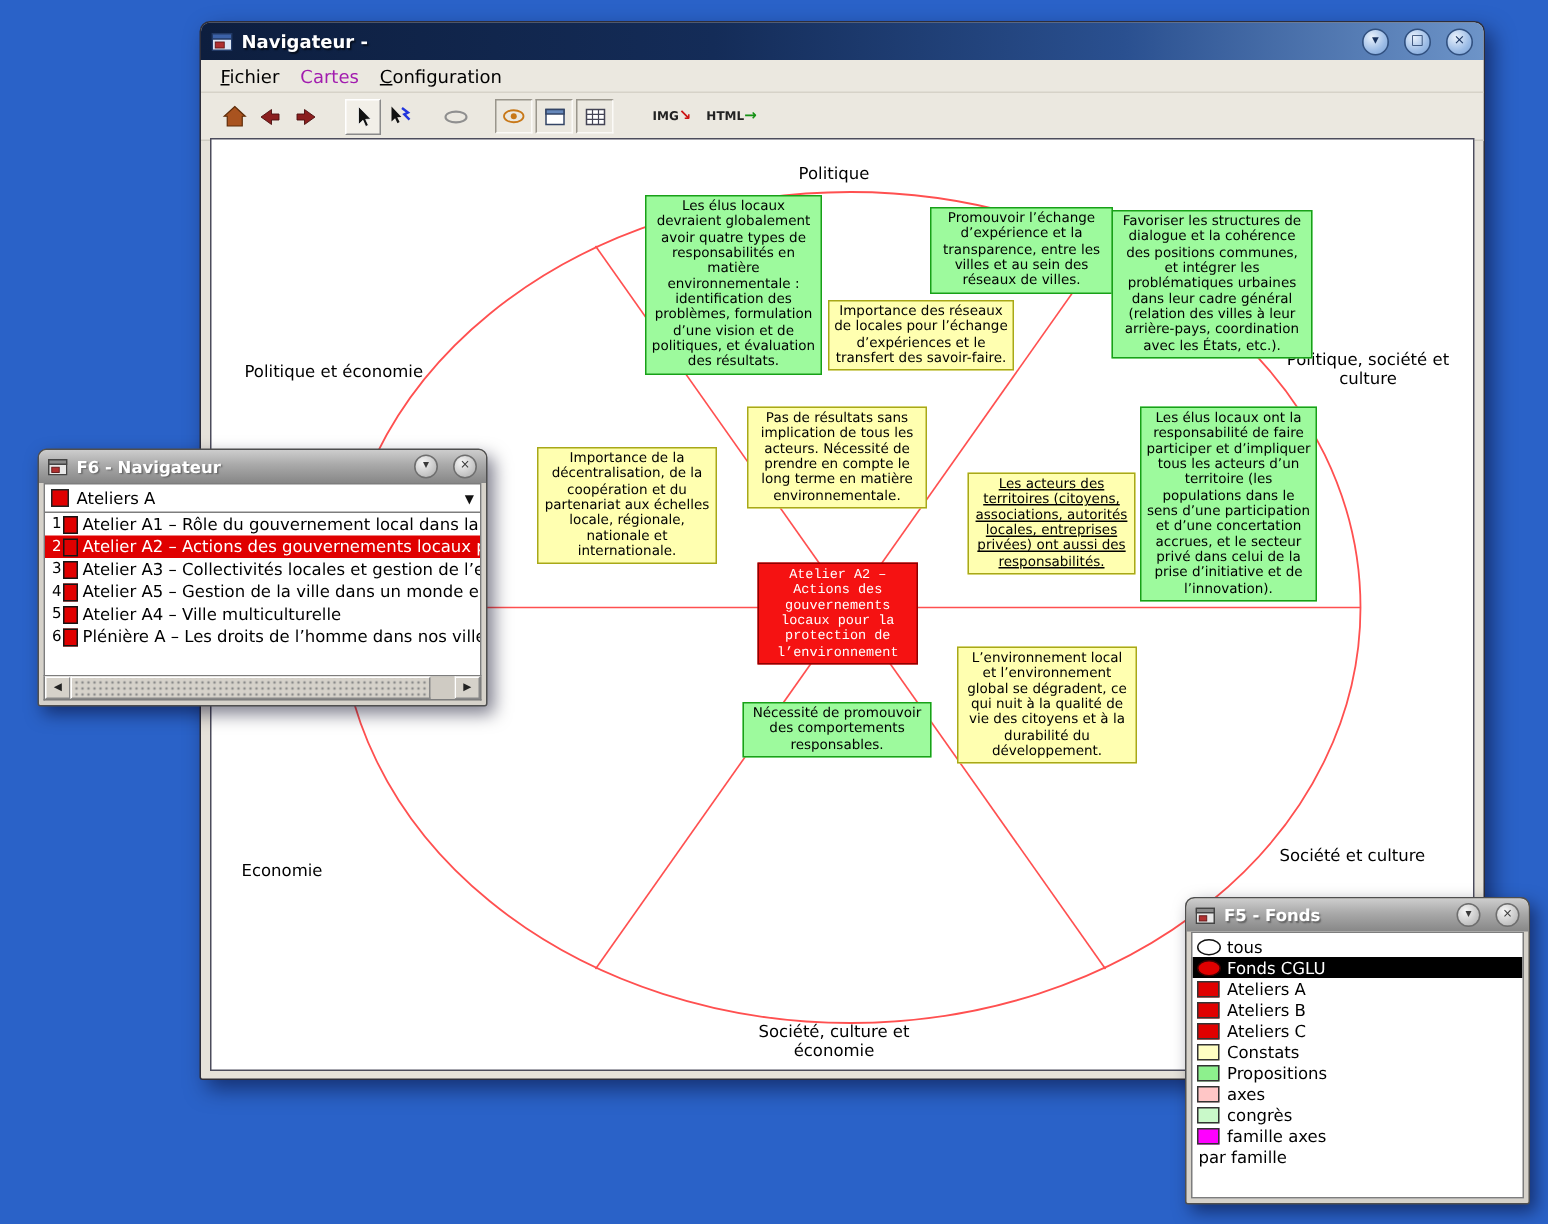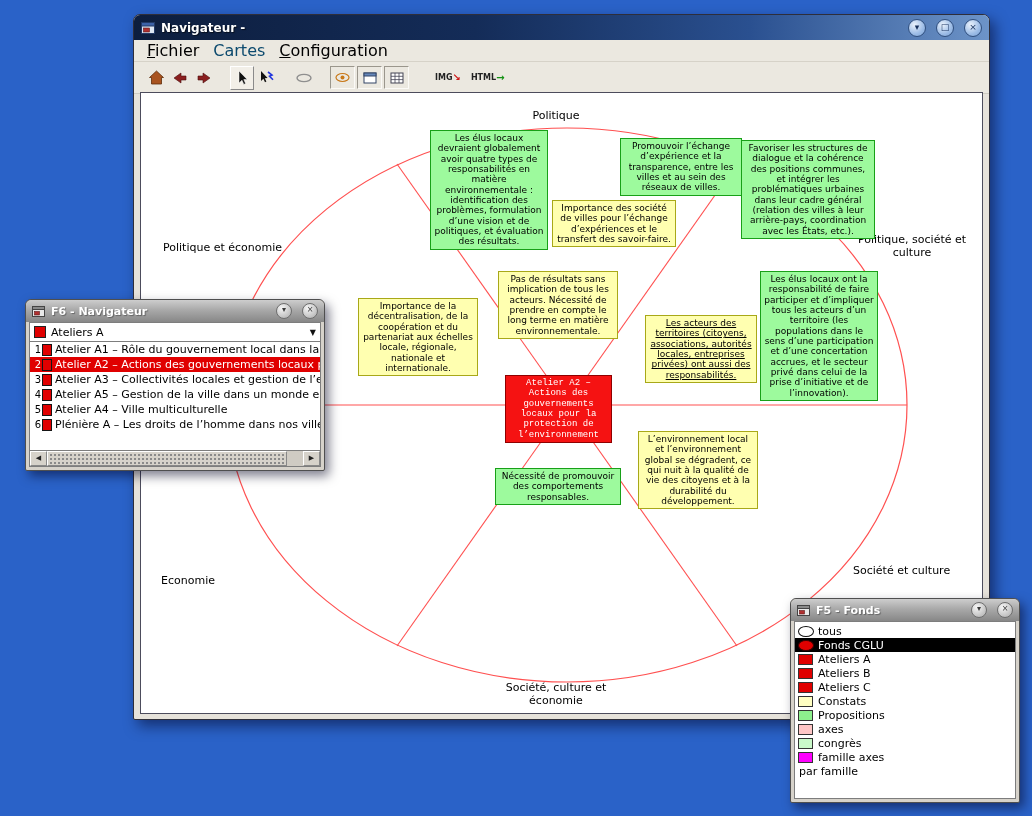--- a/index.html
+++ b/index.html
@@ -39,25 +39,25 @@
     background:radial-gradient(circle at 35% 30%,#eaf2fc,#9cbce6 60%,#7aa2d6);
     border:1px solid #31507f;color:#16305c;
     font-size:9px;line-height:14px;text-align:center;cursor:default;
   }
   .round-btn.gray{
     background:radial-gradient(circle at 35% 30%,#f6f6f6,#c9c9c9 60%,#ababab);
     border-color:#6e6e6e;color:#3a3a3a;width:14px;height:14px;line-height:12px;font-size:8px;
   }
   .menubar{
     height:21px;background:#ebe8e0;display:flex;align-items:center;
-    padding-left:6px;font-size:16px;border-bottom:1px solid #d6d2c8;
+    padding-left:6px;font-size:12px;border-bottom:1px solid #d6d2c8;
   }
   .menu-item{padding:2px 7px;display:inline-block;}
   .menu-item.ul::first-letter{text-decoration:underline;}
-  .menu-item.disabled{color:#0c4a6e;}
+  .menu-item.disabled{color:#a21caf;}
   .toolbar{
     height:31px;background:#ebe8e0;border-bottom:1px solid #cfccc2;
     display:flex;align-items:center;padding-left:10px;
   }
   .tb-btn{width:24px;height:24px;display:flex;align-items:center;justify-content:center;flex:none;}
   .tb-btn.tool-selected{
     border:1px solid;border-color:#ffffff #8a8a8a #8a8a8a #ffffff;background:#f2efe8;
     width:22px;height:22px;
   }
   .tb-box{
@@ -250,21 +250,21 @@
       <span class="map-label wrap" style="left:350px;top:16px;width:130px;">Politique</span>
       <span class="map-label" style="left:22px;top:148px;">Politique et économie</span>
       <span class="map-label wrap" style="left:706px;top:140px;width:130px;">Politique, société et culture</span>
       <span class="map-label" style="left:20px;top:481px;">Economie</span>
       <span class="map-label" style="left:712px;top:471px;">Société et culture</span>
       <span class="map-label wrap" style="left:350px;top:588px;width:130px;">Société, culture et économie</span>
 
       <div class="node n-green" style="left:289px;top:37px;width:118px;">Les élus locaux devraient globalement avoir quatre types de responsabilités en matière environnementale : identification des problèmes, formulation d’une vision et de politiques, et évaluation des résultats.</div>
       <div class="node n-green" style="left:479px;top:45px;width:122px;">Promouvoir l’échange d’expérience et la transparence, entre les villes et au sein des réseaux de villes.</div>
       <div class="node n-green" style="left:600px;top:47px;width:134px;">Favoriser les structures de dialogue et la cohérence des positions communes, et intégrer les problématiques urbaines dans leur cadre général (relation des villes à leur arrière-pays, coordination avec les États, etc.).</div>
-      <div class="node n-yellow" style="left:411px;top:107px;width:124px;">Importance des société de villes pour l’échange d’expériences et le transfert des savoir-faire.</div>
+      <div class="node n-yellow" style="left:411px;top:107px;width:124px;">Importance des réseaux de locales pour l’échange d’expériences et le transfert des savoir-faire.</div>
       <div class="node n-yellow" style="left:357px;top:178px;width:120px;">Pas de résultats sans implication de tous les acteurs. Nécessité de prendre en compte le long terme en matière environnementale.</div>
       <div class="node n-yellow" style="left:217px;top:205px;width:120px;">Importance de la décentralisation, de la coopération et du partenariat aux échelles locale, régionale, nationale et internationale.</div>
       <div class="node n-yellow" style="left:504px;top:222px;width:112px;text-decoration:underline;">Les acteurs des territoires (citoyens, associations, autorités locales, entreprises privées) ont aussi des responsabilités.</div>
       <div class="node n-green" style="left:619px;top:178px;width:118px;">Les élus locaux ont la responsabilité de faire participer et d’impliquer tous les acteurs d’un territoire (les populations dans le sens d’une participation et d’une concertation accrues, et le secteur privé dans celui de la prise d’initiative et de l’innovation).</div>
       <div class="node n-red" style="left:364px;top:282px;width:107px;font-family:Liberation Mono, monospace;">Atelier A2 – Actions des gouvernements locaux pour la protection de l’environnement</div>
       <div class="node n-yellow" style="left:497px;top:338px;width:120px;">L’environnement local et l’environnement global se dégradent, ce qui nuit à la qualité de vie des citoyens et à la durabilité du développement.</div>
       <div class="node n-green" style="left:354px;top:375px;width:126px;">Nécessité de promouvoir des comportements responsables.</div>
     </div>
   </div>
 

